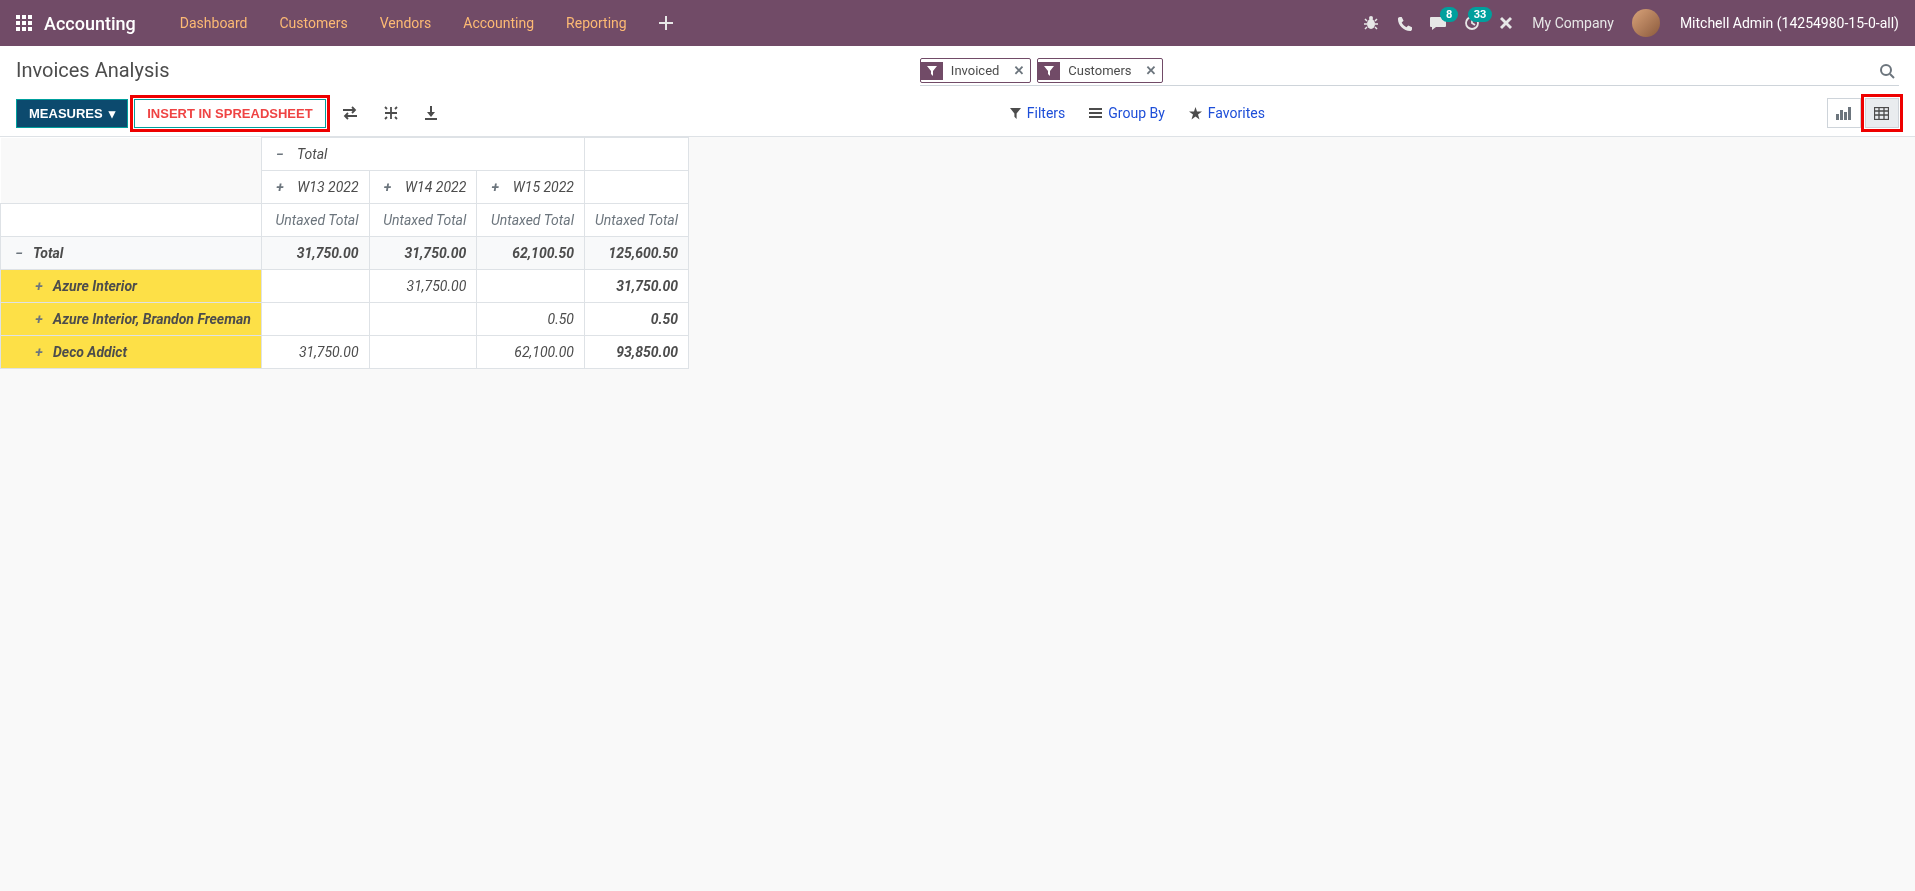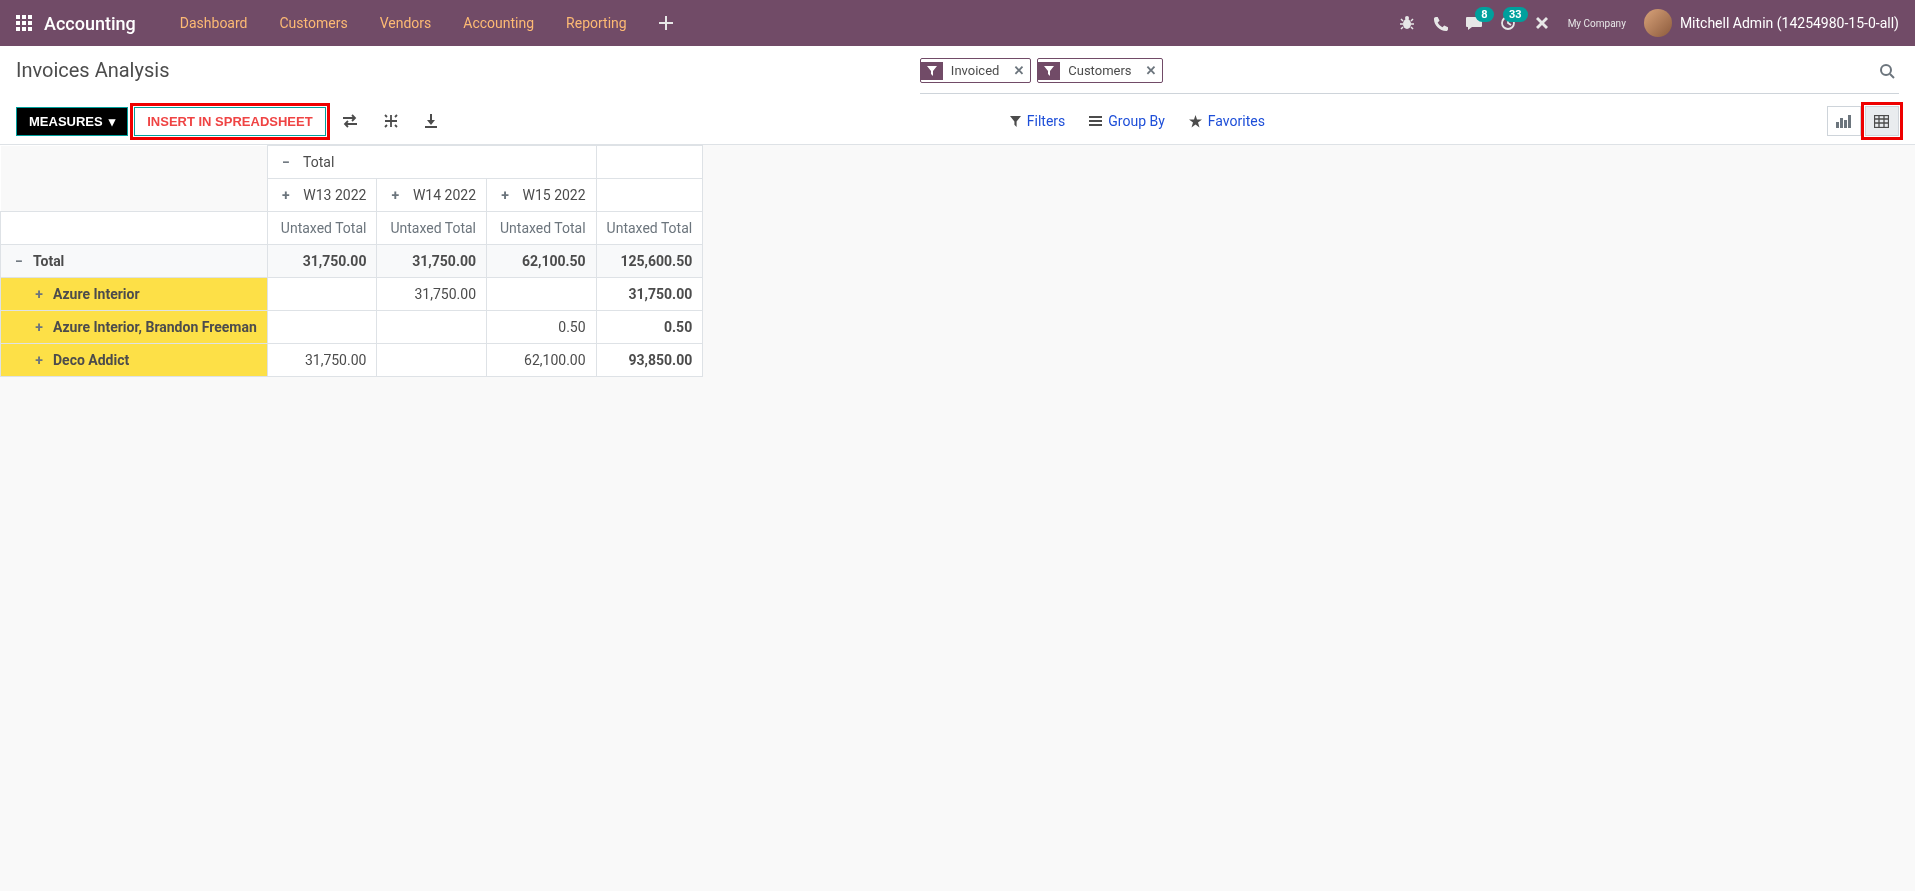--- a/index.html
+++ b/index.html
@@ -8,53 +8,53 @@
 
 .navbar { background: #714b67; color: #fff; height: 46px; display: flex; align-items: center; padding: 0 16px; }
 .navbar .apps-icon { margin-right: 12px; cursor: pointer; }
 .navbar .brand { font-size: 18px; font-weight: 500; margin-right: 28px; color: #fff; }
 .navbar .nav-menu { display: flex; gap: 0; }
 .navbar .nav-item { color: #fdba74; padding: 0 16px; height: 46px; display: flex; align-items: center; cursor: pointer; font-size: 14px; }
 .navbar .spacer { flex: 1; }
 .navbar .systray { display: flex; align-items: center; gap: 18px; }
 .navbar .systray-icon { color: #e7e7e7; cursor: pointer; position: relative; display: flex; align-items: center; }
 .badge { position: absolute; top: -8px; right: -12px; background: #00a09d; color: #fff; border-radius: 10px; font-size: 11px; padding: 1px 6px; font-weight: bold; }
-.user-block { display: flex; align-items: center; gap: 8px; cursor: pointer; }
+.user-block { display: flex; align-items: center; gap: 20px; cursor: pointer; }
 .avatar { width: 28px; height: 28px; border-radius: 50%; background: linear-gradient(135deg,#d9a37a,#8b5a3c); display:inline-block; }
 
 
 .control-panel { background: #fff; border-bottom: 1px solid #dee2e6; padding: 12px 16px 0 16px; }
 .cp-top { display: flex; align-items: flex-start; justify-content: space-between; margin-bottom: 12px; }
 .breadcrumb { font-size: 20px; color: #4c4c4c; }
-.search-area { display: flex; align-items: center; border-bottom: 1px solid #ced4da; padding-bottom: 10px; flex: 0 0 auto; width: 52%; }
+.search-area { display: flex; align-items: center; border-bottom: 1px solid #ced4da; padding-bottom: 2px; flex: 0 0 auto; width: 52%; }
 .facet { display: inline-flex; align-items: center; background: #fff; border: 1px solid #714b67; border-radius: 2px; margin-right: 6px; font-size: 13px; overflow: hidden; }
 .facet-icon { background: #714b67; color: #fff; padding: 4px 6px; display: flex; align-items: center; }
 .facet-label { padding: 4px 8px; color: #4c4c4c; }
 .facet-remove { padding: 4px 6px; color: #6c757d; cursor: pointer; font-weight: bold; }
 .search-input { border: none; outline: none; font-size: 14px; padding: 4px; flex: 1; }
 .search-icon-btn { color: #6c757d; cursor: pointer; padding: 4px; margin-left: auto; }
 
 .cp-bottom { display: flex; align-items: center; justify-content: space-between; padding-bottom: 8px; }
 .cp-left { display: flex; align-items: center; gap: 6px; }
 .btn { display: inline-flex; align-items: center; padding: 6px 12px; font-size: 13px; font-weight: 500; border: 1px solid transparent; cursor: pointer; background: #fff; }
-.btn-primary { background: #000000; color: #fff; border-color: #00a09d; text-transform: uppercase; font-weight: bold; }
+.btn-primary { background: #0c4a6e; color: #fff; border-color: #00a09d; text-transform: uppercase; font-weight: bold; }
 .btn-outline { border: 1px solid #00a09d; color: #ef4444; background: #fff; text-transform: uppercase; font-weight: bold; }
 .btn-icon { padding: 6px 10px; color: #4c4c4c; border: none; background: transparent; }
 .caret-down { margin-left: 6px; }
 .highlight-red { outline: 3px solid #e00; outline-offset: 1px; }
 
 .cp-mid { display: flex; align-items: center; gap: 24px; }
 .search-opt { display: inline-flex; align-items: center; gap: 6px; color: #1d4ed8; cursor: pointer; font-size: 14px; }
 
 .cp-right { display: flex; align-items: center; gap: 4px; }
 .view-btn { width: 34px; height: 30px; border: 1px solid #ced4da; display: inline-flex; align-items: center; justify-content: center; cursor: pointer; color: #6c757d; background: #fff; }
 .view-btn.active { background: #e9ecef; color: #4c4c4c; }
 
 
-.pivot-wrap { padding: 0; }
+.pivot-wrap { padding: 0; font-style: italic; }
 table.pivot { border-collapse: collapse; background: #fff; }
 table.pivot th, table.pivot td { border: 1px solid #dee2e6; padding: 8px 10px; font-size: 14px; white-space: nowrap; }
 table.pivot td { text-align: right; }
 table.pivot .row-header { text-align: left; background: #fde047; }
 table.pivot .col-header { text-align: left; background: #fff; font-weight: normal; color: #4c4c4c; }
 table.pivot .measure-header { color: #6c757d; font-weight: normal; text-align: right; }
 table.pivot .total-row td, table.pivot .total-row th { font-weight: bold; background: #f8f9fa; }
 table.pivot .grand-col { font-weight: bold; }
 .expand-btn { display: inline-block; width: 16px; text-align: center; color: #6c757d; cursor: pointer; font-weight: bold; margin-right: 6px; }
 .indent-1 { padding-left: 30px !important; }
@@ -119,21 +119,21 @@
           <circle cx="8" cy="8" r="6"></circle>
           <path d="M8 4 v4 l3 2"></path>
         </svg>
       <span class="badge">33</span>
     </span>
     <span class="systray-icon">
       <svg width="16" height="16" viewBox="0 0 16 16" fill="#e7e7e7">
           <path d="M14 4 L12 2 L8 6 L6 4 L4 2 L2 4 L4 6 L6 8 L2 12 L4 14 L8 10 L10 12 L12 14 L14 12 L12 10 L10 8 Z"></path>
         </svg>
     </span>
-    <span class="systray-icon" style="font-size:10px;">My Company</span>
+    <span class="systray-icon" style="font-size:14px;">My Company</span>
     <span class="user-block">
       <span class="avatar"></span>
       <span>Mitchell Admin (14254980-15-0-all)</span>
     </span>
   </div>
 </div>
 
 <div class="control-panel">
   <div class="cp-top">
     <div class="breadcrumb">Invoices Analysis</div>

